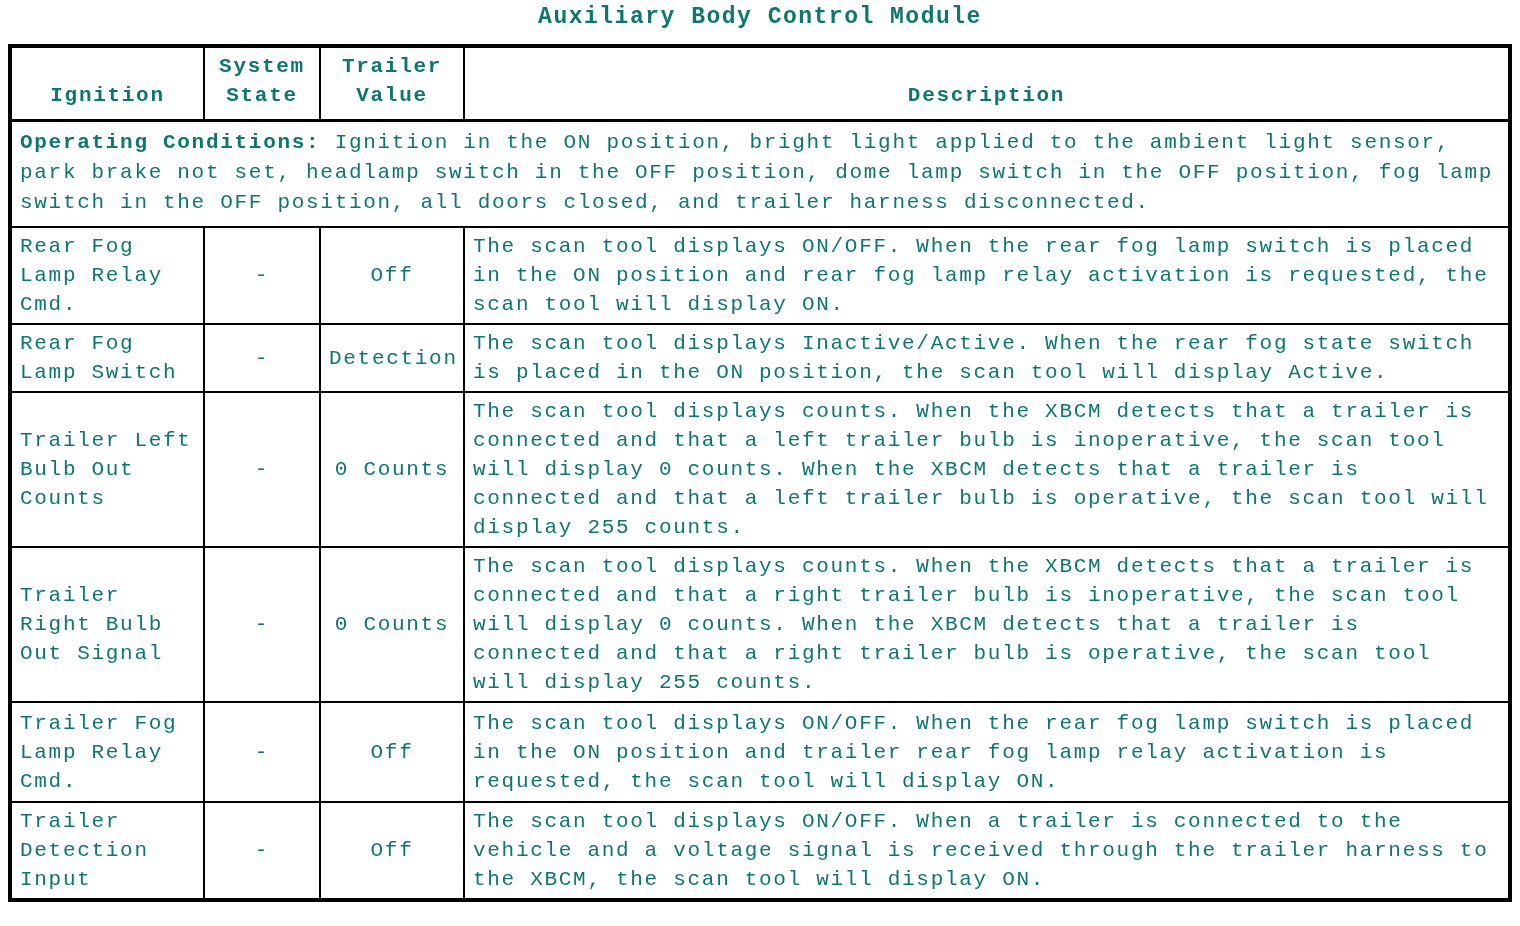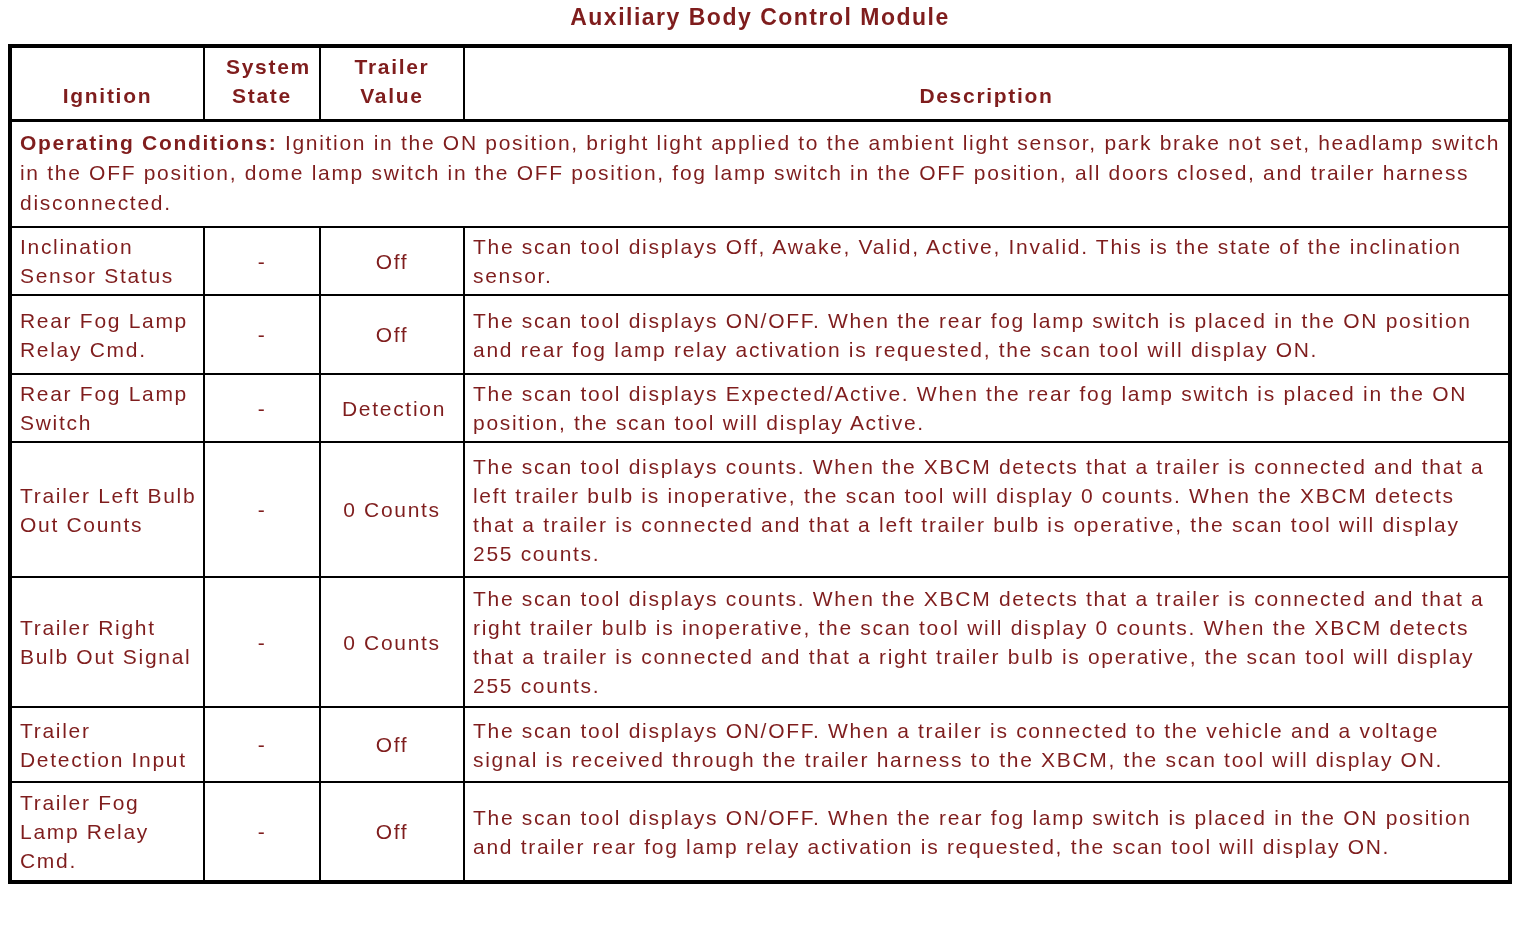--- a/index.html
+++ b/index.html
@@ -1,22 +1,22 @@
 <!DOCTYPE html>
 <html><head>
 <meta charset="utf-8">
 <style>
   * { box-sizing: border-box; }
   html, body { margin: 0; padding: 0; background: #ffffff; }
   .page {
     width: 1520px;
     height: 926px;
     background: #ffffff;
-    color: #7f1d1d;
-    font-family: Liberation Sans, sans-serif;
+    color: #0f766e;
+    font-family: Liberation Mono, monospace;
     overflow: hidden;
   }
   .doc-title {
     text-align: center;
     font-size: 23px;
     font-weight: bold;
     letter-spacing: 1.5px;
     line-height: 27px;
     padding-top: 4px;
     margin: 0 0 13px 0;
@@ -31,21 +31,21 @@
   col.c-param { width: 194px; }
   col.c-state { width: 116px; }
   col.c-value { width: 144px; }
   col.c-desc  { width: auto;  }
   td, th {
     border: 2px solid #000000;
     font-size: 21px;
     letter-spacing: 1.7px;
     line-height: 29px;
     vertical-align: middle;
-    padding: 4px 21px;
+    padding: 4px 8px;
     overflow: hidden;
   }
   tr.header-row th {
     font-weight: bold;
     text-align: center;
     vertical-align: bottom;
     padding-bottom: 9px;
     border-bottom-width: 3px;
   }
   td.cell-param {
@@ -86,63 +86,57 @@
         <th>Description</th>
       </tr>
 
       <tr style="height:104px;">
         <td class="cell-conditions" colspan="4">
           <span class="oc-label">Operating Conditions:</span><span> Ignition in the ON position, bright light applied to the ambient light sensor, park brake not set, headlamp switch in the OFF position, dome lamp switch in the OFF position, fog lamp switch in the OFF position, all doors closed, and trailer harness disconnected.</span>
         </td>
       </tr>
 
 
-      <tr style="height:66px;">
-        <td class="cell-param">Inclination Sensor Status</td>
-        <td class="cell-state">-</td>
-        <td class="cell-value">Off</td>
-        <td class="cell-desc">The scan tool displays Off, Awake, Valid, Active, Invalid. This is the state of the inclination sensor.</td>
-      </tr>
 
       <tr style="height:79px;">
         <td class="cell-param">Rear Fog Lamp Relay Cmd.</td>
         <td class="cell-state">-</td>
         <td class="cell-value">Off</td>
         <td class="cell-desc">The scan tool displays ON/OFF. When the rear fog lamp switch is placed in the ON position and rear fog lamp relay activation is requested, the scan tool will display ON.</td>
       </tr>
 
       <tr style="height:67px;">
         <td class="cell-param">Rear Fog Lamp Switch</td>
         <td class="cell-state">-</td>
         <td class="cell-value">Detection</td>
-        <td class="cell-desc">The scan tool displays Expected/Active. When the rear fog lamp switch is placed in the ON position, the scan tool will display Active.</td>
+        <td class="cell-desc">The scan tool displays Inactive/Active. When the rear fog state switch is placed in the ON position, the scan tool will display Active.</td>
       </tr>
 
       <tr style="height:135px;">
         <td class="cell-param">Trailer Left Bulb Out Counts</td>
         <td class="cell-state">-</td>
         <td class="cell-value">0 Counts</td>
         <td class="cell-desc">The scan tool displays counts. When the XBCM detects that a trailer is connected and that a left trailer bulb is inoperative, the scan tool will display 0 counts. When the XBCM detects that a trailer is connected and that a left trailer bulb is operative, the scan tool will display 255 counts.</td>
       </tr>
 
       <tr style="height:130px;">
         <td class="cell-param">Trailer Right Bulb Out Signal</td>
         <td class="cell-state">-</td>
         <td class="cell-value">0 Counts</td>
         <td class="cell-desc">The scan tool displays counts. When the XBCM detects that a trailer is connected and that a right trailer bulb is inoperative, the scan tool will display 0 counts. When the XBCM detects that a trailer is connected and that a right trailer bulb is operative, the scan tool will display 255 counts.</td>
       </tr>
 
+      <tr style="height:100px;">
+        <td class="cell-param">Trailer Fog Lamp Relay Cmd.</td>
+        <td class="cell-state">-</td>
+        <td class="cell-value">Off</td>
+        <td class="cell-desc">The scan tool displays ON/OFF. When the rear fog lamp switch is placed in the ON position and trailer rear fog lamp relay activation is requested, the scan tool will display ON.</td>
+      </tr>
+
       <tr style="height:75px;">
         <td class="cell-param">Trailer Detection Input</td>
         <td class="cell-state">-</td>
         <td class="cell-value">Off</td>
         <td class="cell-desc">The scan tool displays ON/OFF. When a trailer is connected to the vehicle and a voltage signal is received through the trailer harness to the XBCM, the scan tool will display ON.</td>
       </tr>
-
-      <tr style="height:100px;">
-        <td class="cell-param">Trailer Fog Lamp Relay Cmd.</td>
-        <td class="cell-state">-</td>
-        <td class="cell-value">Off</td>
-        <td class="cell-desc">The scan tool displays ON/OFF. When the rear fog lamp switch is placed in the ON position and trailer rear fog lamp relay activation is requested, the scan tool will display ON.</td>
-      </tr>
     </tbody>
   </table>
 </div>
 
 </body></html>

